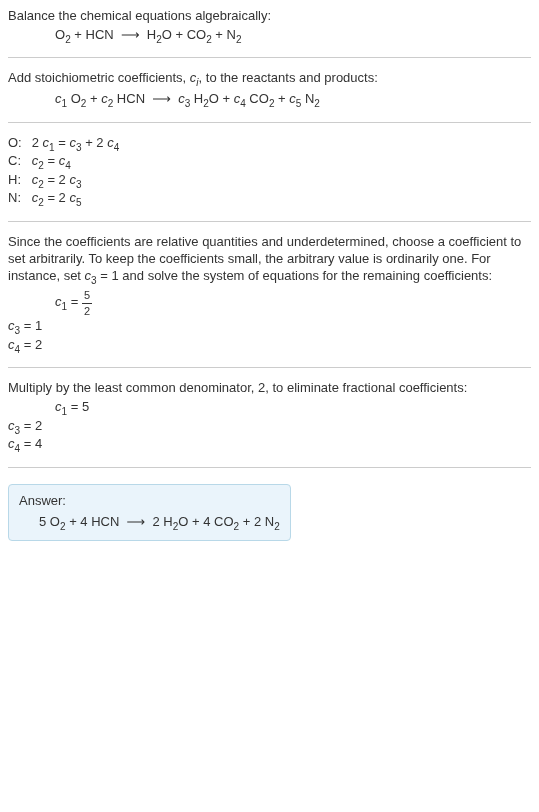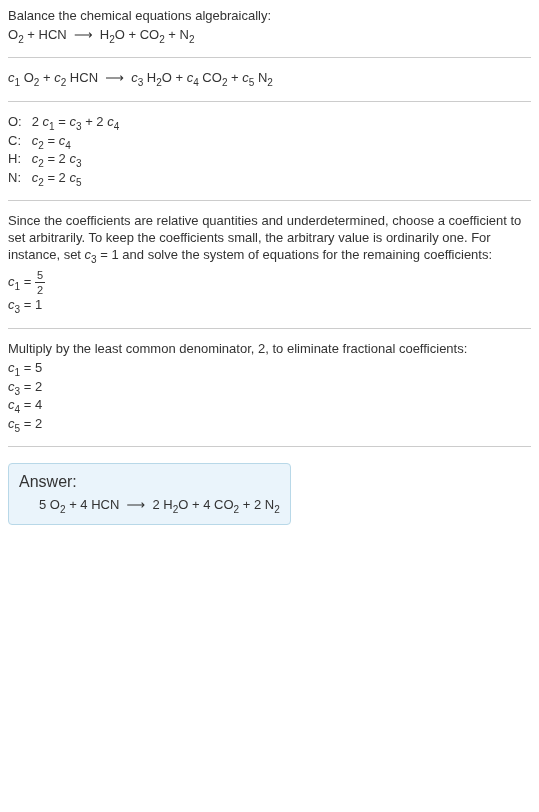--- a/index.html
+++ b/index.html
@@ -19,20 +19,21 @@
     .section {
       margin-bottom: 4px;
     }
     hr {
       border: none;
       border-top: 1px solid #ccc;
       margin: 12px 0;
     }
     .equation {
       margin-top: 2px;
+      margin-left: 47px;
     }
     .eq-table {
       display: table;
       margin-top: 2px;
     }
     .eq-row {
       display: table-row;
     }
     .eq-cell {
       display: table-cell;
@@ -41,21 +42,21 @@
     }
     .answer-box {
       background: #eaf4fb;
       border: 1px solid #b8d8e8;
       border-radius: 4px;
       padding: 8px 10px;
       display: inline-block;
       margin-top: 4px;
     }
     .answer-label {
-      font-size: 16px;
+      font-size: 13px;
       color: #333;
       margin-bottom: 4px;
     }
     .answer-content {
       padding-left: 20px;
     }
     sub {
       font-size: 10px;
       vertical-align: sub;
     }
@@ -82,20 +83,21 @@
 <body>
 
 <div class="section">
   <div>Balance the chemical equations algebraically:</div>
   <div class="equation">O<sub>2</sub> + HCN &nbsp;⟶&nbsp; H<sub>2</sub>O + CO<sub>2</sub> + N<sub>2</sub></div>
 </div>
 
 <hr>
 
 <div class="section">
+  <div>Add stoichiometric coefficients, <span class="italic">c<sub>i</sub></span>, to the reactants and products:</div>
   <div class="equation"><span class="italic">c</span><sub>1</sub> O<sub>2</sub> + <span class="italic">c</span><sub>2</sub> HCN &nbsp;⟶&nbsp; <span class="italic">c</span><sub>3</sub> H<sub>2</sub>O + <span class="italic">c</span><sub>4</sub> CO<sub>2</sub> + <span class="italic">c</span><sub>5</sub> N<sub>2</sub></div>
 </div>
 
 <hr>
 
 <div class="section">
   <div class="eq-table">
     <div class="eq-row">
       <div class="eq-cell">O:</div>
       <div class="eq-cell">2 <span class="italic">c</span><sub>1</sub> = <span class="italic">c</span><sub>3</sub> + 2 <span class="italic">c</span><sub>4</sub></div>
@@ -114,30 +116,30 @@
     </div>
   </div>
 </div>
 
 <hr>
 
 <div class="section">
   <div>Since the coefficients are relative quantities and underdetermined, choose a coefficient to set arbitrarily. To keep the coefficients small, the arbitrary value is ordinarily one. For instance, set <span class="italic">c</span><sub>3</sub> = 1 and solve the system of equations for the remaining coefficients:</div>
   <div class="equation"><span class="italic">c</span><sub>1</sub> = <span class="frac"><span class="num">5</span><span class="den">2</span></span></div>
   <div><span class="italic">c</span><sub>3</sub> = 1</div>
+  <div><span class="italic">c</span><sub>4</sub> = 2</div>
 </div>
 
 <hr>
 
 <div class="section">
   <div>Multiply by the least common denominator, 2, to eliminate fractional coefficients:</div>
   <div class="equation"><span class="italic">c</span><sub>1</sub> = 5</div>
   <div><span class="italic">c</span><sub>3</sub> = 2</div>
   <div><span class="italic">c</span><sub>4</sub> = 4</div>
-  <div><span class="italic">c</span><sub>5</sub> = 2</div>
 </div>
 
 <hr>
 
 <div class="section">
   <div class="answer-box">
     <div class="answer-label">Answer:</div>
     <div class="answer-content">5 O<sub>2</sub> + 4 HCN &nbsp;⟶&nbsp; 2 H<sub>2</sub>O + 4 CO<sub>2</sub> + 2 N<sub>2</sub></div>
   </div>
 </div>

